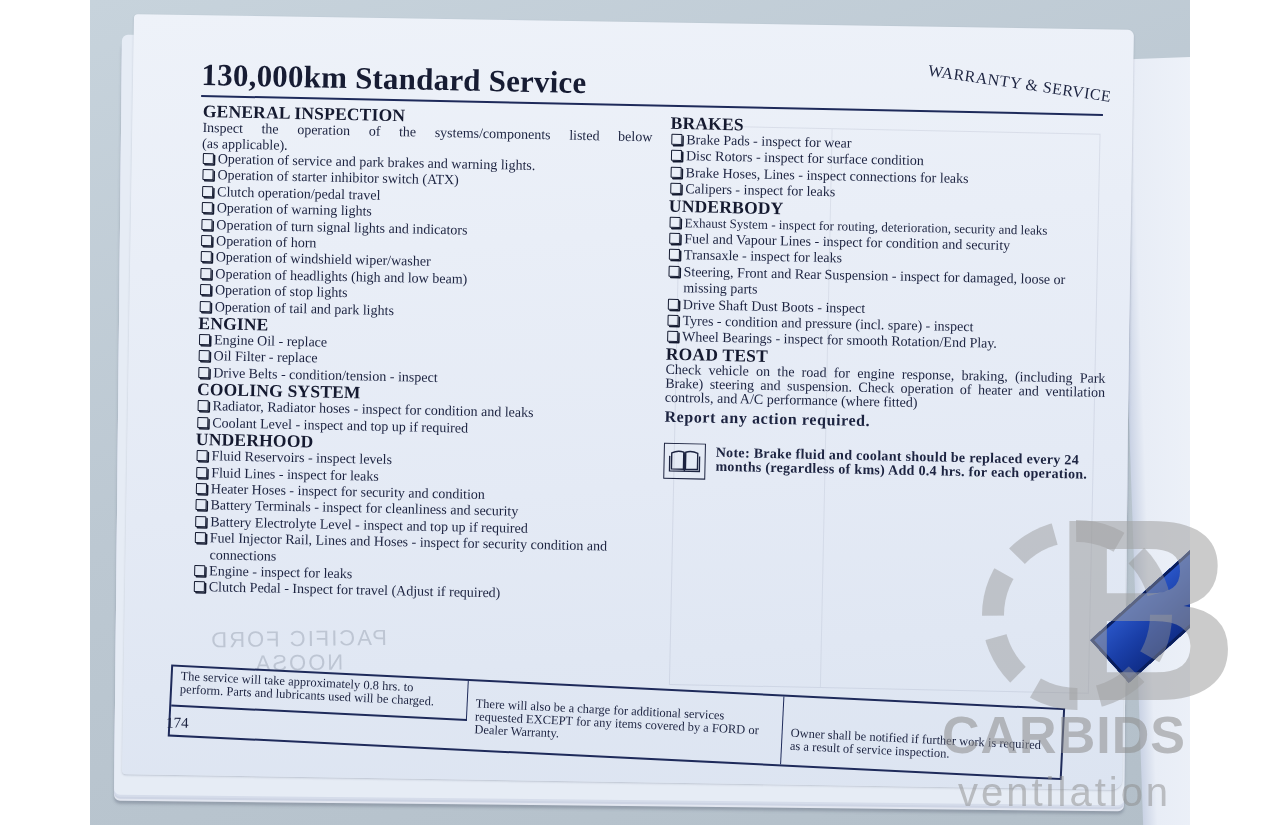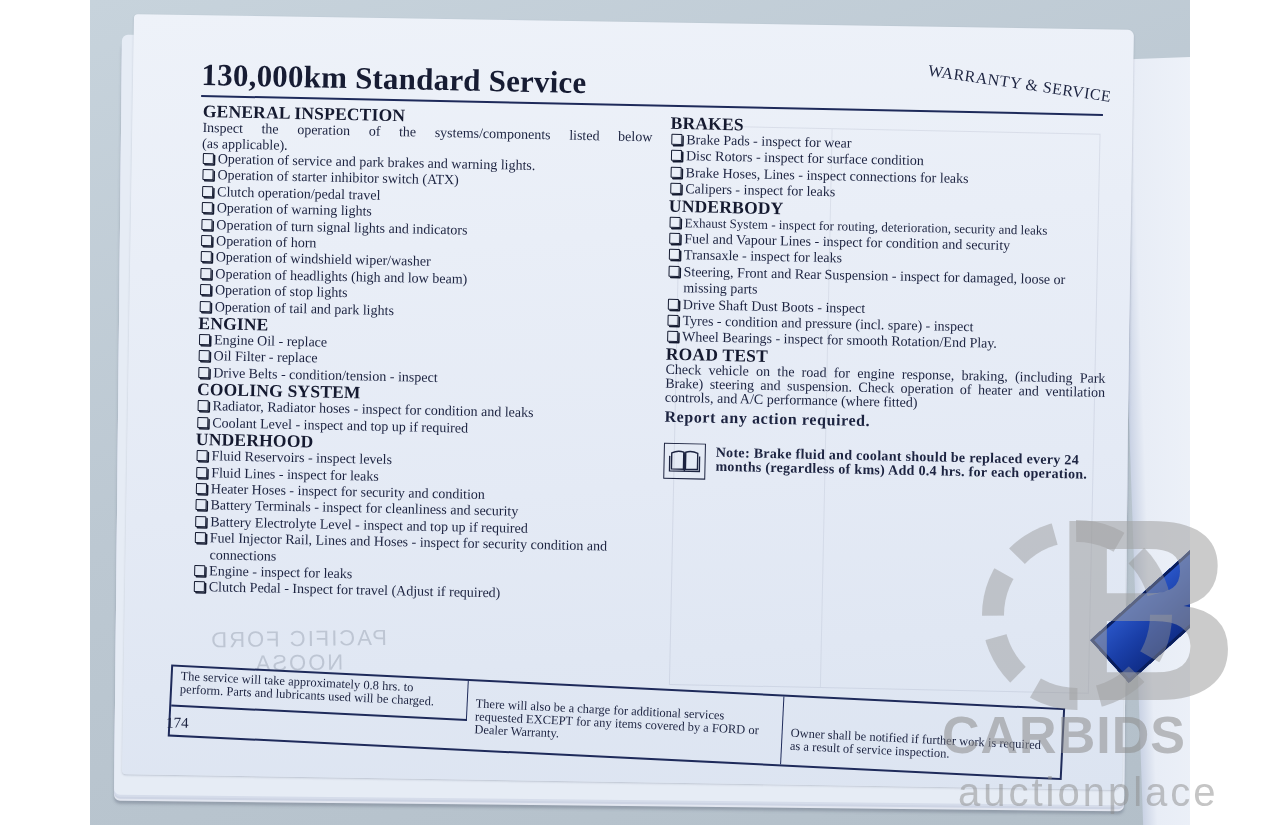--- a/index.html
+++ b/index.html
@@ -296,14 +296,14 @@
     <div class="page-num">174</div>
   </div>
 
   <div class="strap"></div>
 </div>
 
 <div class="watermark">
   <div class="wm-ring"></div>
   <div class="wm-b">B</div>
   <div class="wm-word">CARBIDS</div>
-  <div class="wm-sub">auctionplace</div>
+  <div class="wm-sub">ventilation</div>
 </div>
 
 </body></html>

